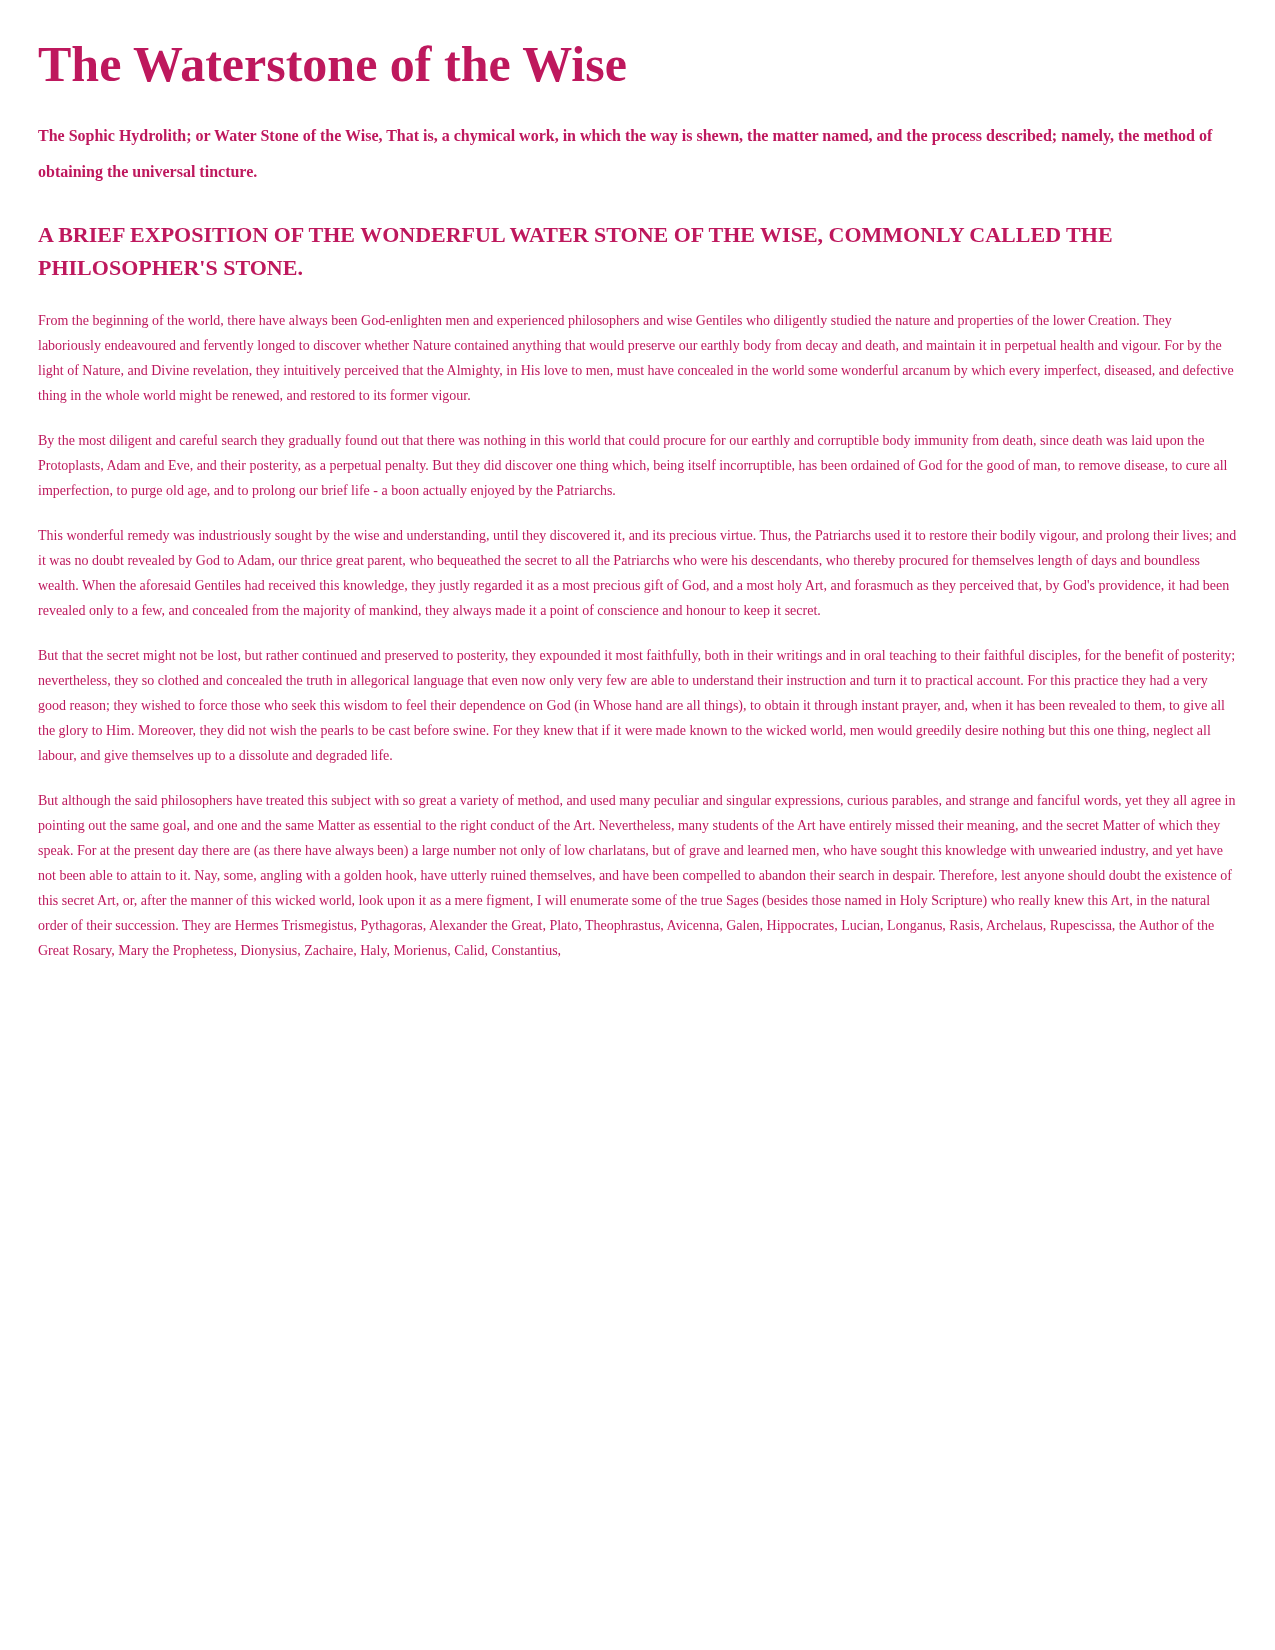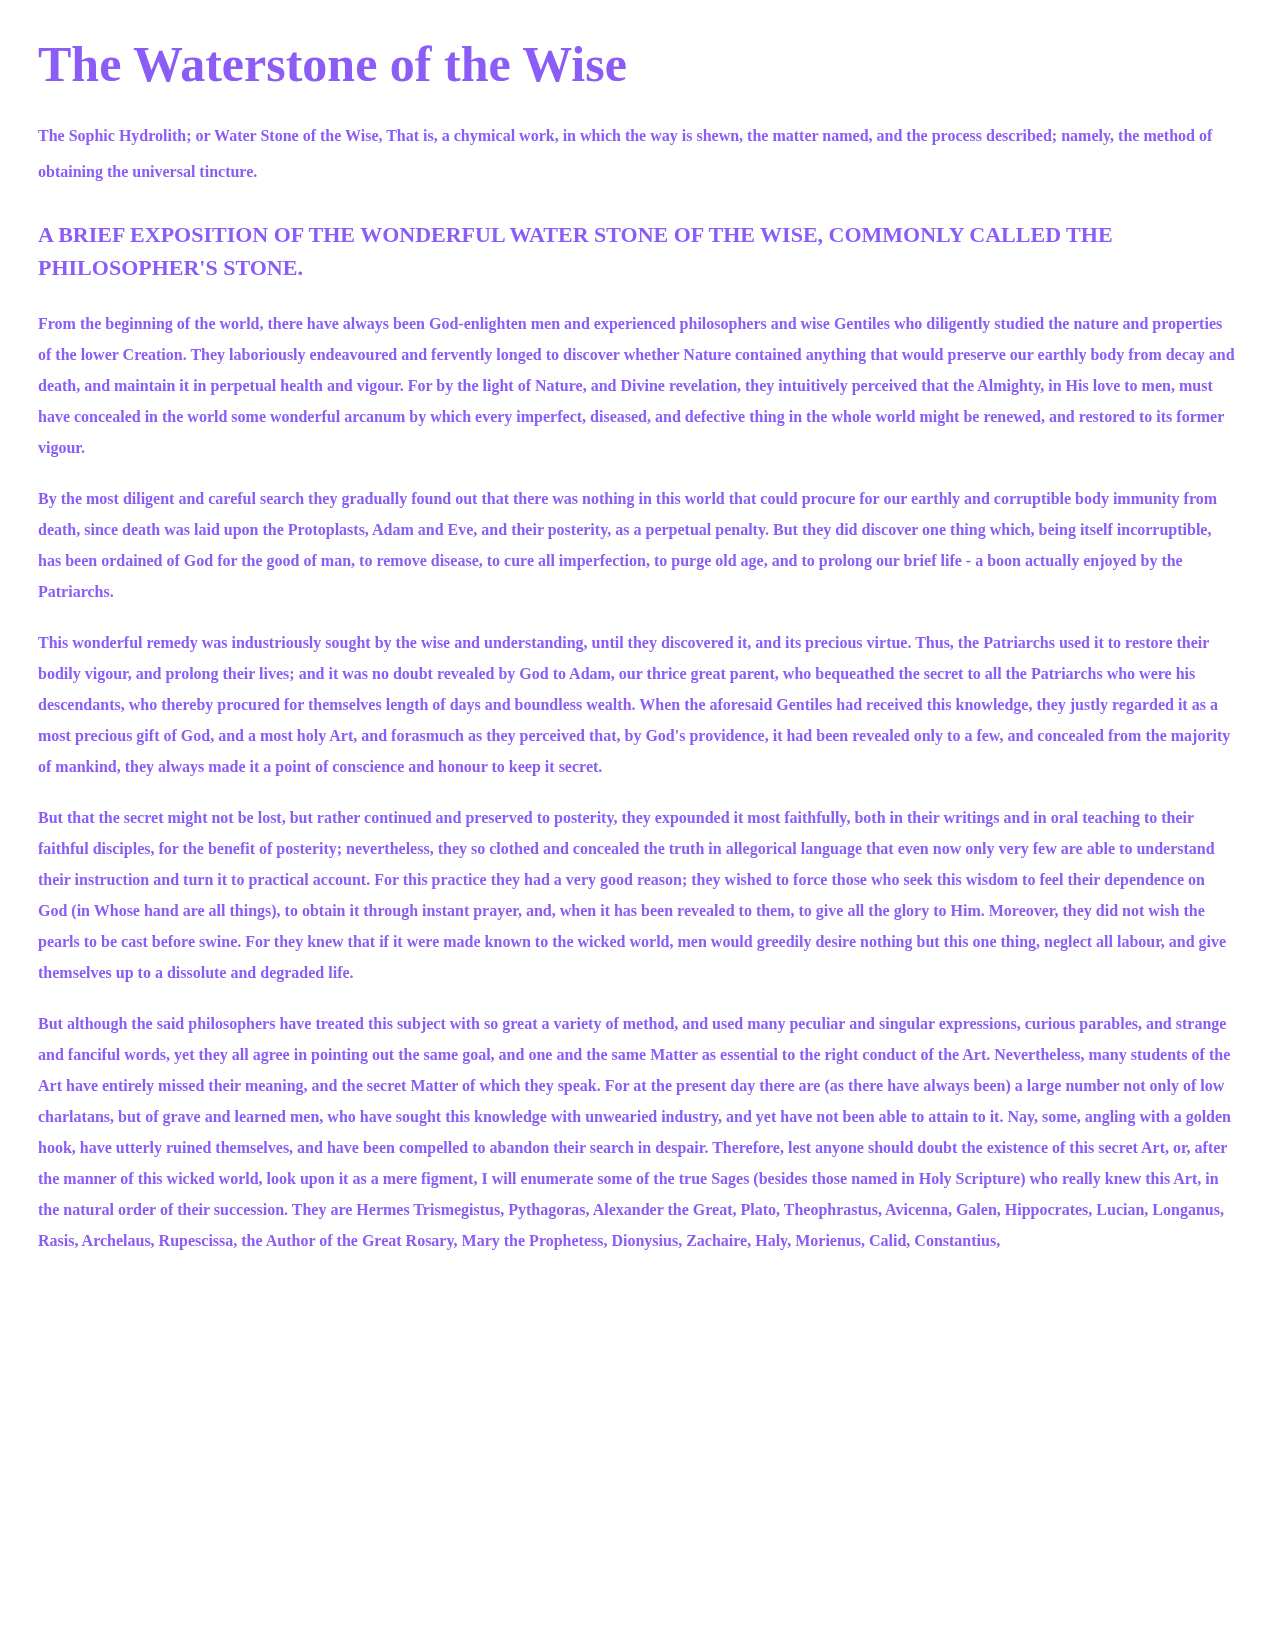--- a/index.html
+++ b/index.html
@@ -6,21 +6,21 @@
     margin: 0;
     padding: 0;
     background: #ffffff;
   }
   .page {
     width: 1275px;
     height: 1364px;
     box-sizing: border-box;
     padding: 36px 38px 0 38px;
     background: #ffffff;
-    color: #8b5cf6;
+    color: #be185d;
     font-family: "Liberation Serif", "DejaVu Serif", serif;
     overflow: hidden;
   }
   h1.doc-title {
     font-size: 50px;
     line-height: 1.12;
     font-weight: bold;
     margin: 0 0 26px 0;
   }
   p.doc-subtitle {
@@ -29,23 +29,23 @@
     font-weight: bold;
     margin: 0 0 28px 0;
   }
   p.section-heading {
     font-size: 22px;
     line-height: 33px;
     font-weight: bold;
     margin: 14px 0 24px 0;
   }
   p.body-para {
-    font-size: 16px;
-    line-height: 31px;
-    font-weight: bold;
+    font-size: 14px;
+    line-height: 25px;
+    font-weight: normal;
     margin: 0 0 20px 0;
     text-align: left;
   }
 </style>
 </head>
 <body>
 
 <div class="page">
   <h1 class="doc-title">The Waterstone of the Wise</h1>
 

